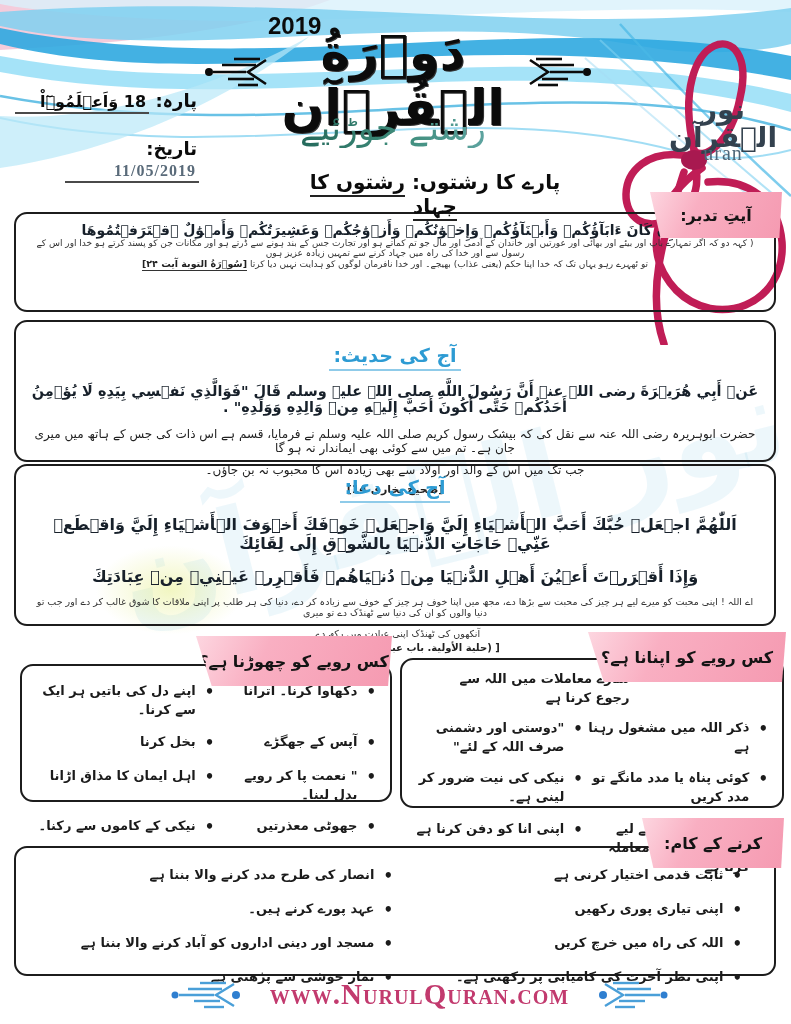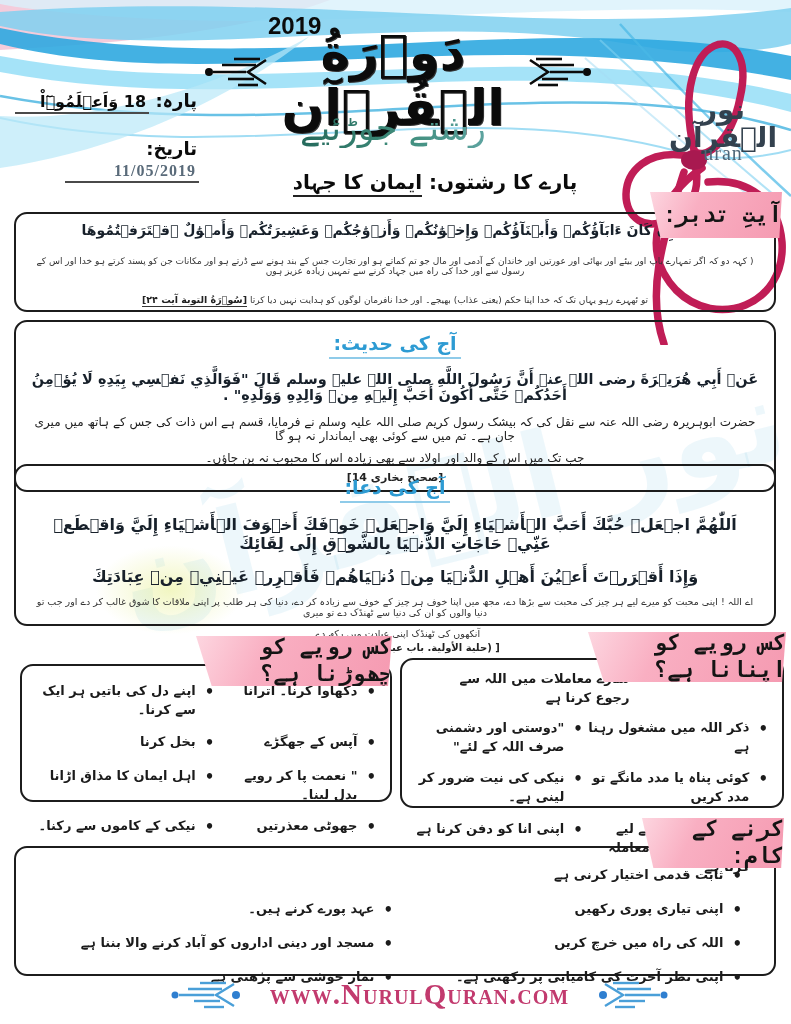--- a/index.html
+++ b/index.html
@@ -45,39 +45,39 @@
   .topic{position:absolute; top:170px; left:285px; width:300px; z-index:3;
     direction:rtl; text-align:center; font-size:20px; font-weight:bold; color:#0b0b0b;}
   .topic .u{border-bottom:2px solid #222; padding-bottom:1px;}
   .logo-text{position:absolute; top:96px; left:662px; width:122px; z-index:2; text-align:center;}
   .logo-ar{font-size:28px; font-weight:bold; color:#33414e; direction:rtl; line-height:1;}
   .logo-latin{font-family:"Liberation Serif",serif; font-size:20px; color:#4e6678;
     margin-top:-10px; letter-spacing:1px;}
   
   .panel{position:absolute; border:2px solid #1c1c1c; border-radius:13px;
     background:transparent; z-index:2; box-sizing:border-box; direction:rtl;}
-  .flag{position:absolute; z-index:4; display:flex; align-items:center; 
+  .flag{position:absolute; z-index:4; display:flex; align-items:center; justify-content:center;
     background:linear-gradient(115deg,#fdd6e0 0%,#f9afc2 35%,#f59ab1 100%);
     clip-path:polygon(0 0,100% 0,98% 100%,8% 100%);
-    font-size:22px; font-weight:bold; color:#141414; direction:rtl;font-family:Liberation Mono, monospace;}
+    font-size:16px; font-weight:bold; color:#141414; direction:rtl;}
   .blue-head{ text-align:center; margin-top:8px;}
   .blue-head span{display:inline-block; color:#2d9bd3; font-weight:bold; font-size:19px;
     border-bottom:2px solid #8fcbe9; padding:0 4px 3px 4px;}
   .ar-line{text-align:center; direction:rtl; color:#17202a;}
   .ur-line{text-align:center; direction:rtl; color:#222;}
   .ref{text-align:center; direction:rtl; font-size:11px; color:#222; font-weight:bold;}
   .ref .u{border-bottom:1.5px solid #333; padding-bottom:1px;}
   
   .panel-ayat{top:212px; left:14px; width:762px; height:100px; padding:8px 14px 4px 14px;}
   .panel-ayat .ar1{font-size:14px; font-weight:bold;}
   .panel-ayat .ar2{font-size:12.5px; font-weight:bold; margin-top:6px;}
-  .panel-ayat .ur-line{font-size:9px; margin-top:18px; color:#333;}
+  .panel-ayat .ur-line{font-size:9px; margin-top:0; color:#333;}
   .panel-ayat .ref{font-size:9.5px; display:inline;}
   
-  .panel-hadith{top:320px; left:14px; width:762px; height:172px; padding:2px 14px;}
+  .panel-hadith{top:320px; left:14px; width:762px; height:142px; padding:14px 14px;}
   .panel-hadith .ar1{font-size:14.5px; font-weight:bold; margin-top:12px;}
   .panel-hadith .ur-line{font-size:12px; margin-top:12px;}
   .panel-hadith .ur2{margin-top:8px;}
   .panel-hadith .ref{margin-top:6px;}
   
   .panel-dua{top:464px; left:14px; width:762px; height:162px; padding:2px 14px;}
   .panel-dua .ar1{font-size:16px; font-weight:bold; margin-top:12px;}
   .panel-dua .ar2{font-size:16px; font-weight:bold; margin-top:14px;}
   .panel-dua .ur-line{font-size:9.5px; margin-top:10px; color:#333;}
   .panel-dua .ref{font-size:10px; margin-top:3px;}
@@ -168,21 +168,21 @@
     <span class="fill-line">18 وَاَعۡلَمُوۡٓاْ</span>
   </div>
   <div class="meta meta-date">
     <span class="lbl">تاریخ:</span>
     <span class="fill-line">11/05/2019</span>
   </div>
 
   <div class="subtitle">رشتے جوڑئیے</div>
   <div class="topic">
     <span>پارے کا رشتوں:</span>
-    <span class="u">ایمان کا جہاد</span>
+    <span class="u">رشتوں کا جہاد</span>
   </div>
 
   <div class="logo-text">
     <div class="logo-ar">نور الۡقرآن</div>
     <div class="logo-latin">uran</div>
   </div>
 
   <div class="flag flag-ayat">
     <span>آیتِ تدبر:</span>
   </div>
@@ -257,20 +257,21 @@
     </div>
   </div>
 
   <div class="flag flag-tasks">
     <span>کرنے کے کام:</span>
   </div>
   <div class="panel panel-tasks">
     <div class="rows">
       <div class="cols2">
         <div class="li">ثابت قدمی اختیار کرنی ہے</div>
+        <div class="li">انصار کی طرح مدد کرنے والا بننا ہے</div>
       </div>
       <div class="cols2">
         <div class="li">اپنی تیاری پوری رکھیں</div>
         <div class="li">عہد پورے کرنے ہیں۔</div>
       </div>
       <div class="cols2">
         <div class="li">اللہ کی راہ میں خرچ کریں</div>
         <div class="li">مسجد اور دینی اداروں کو آباد کرنے والا بننا ہے</div>
       </div>
       <div class="cols2">

